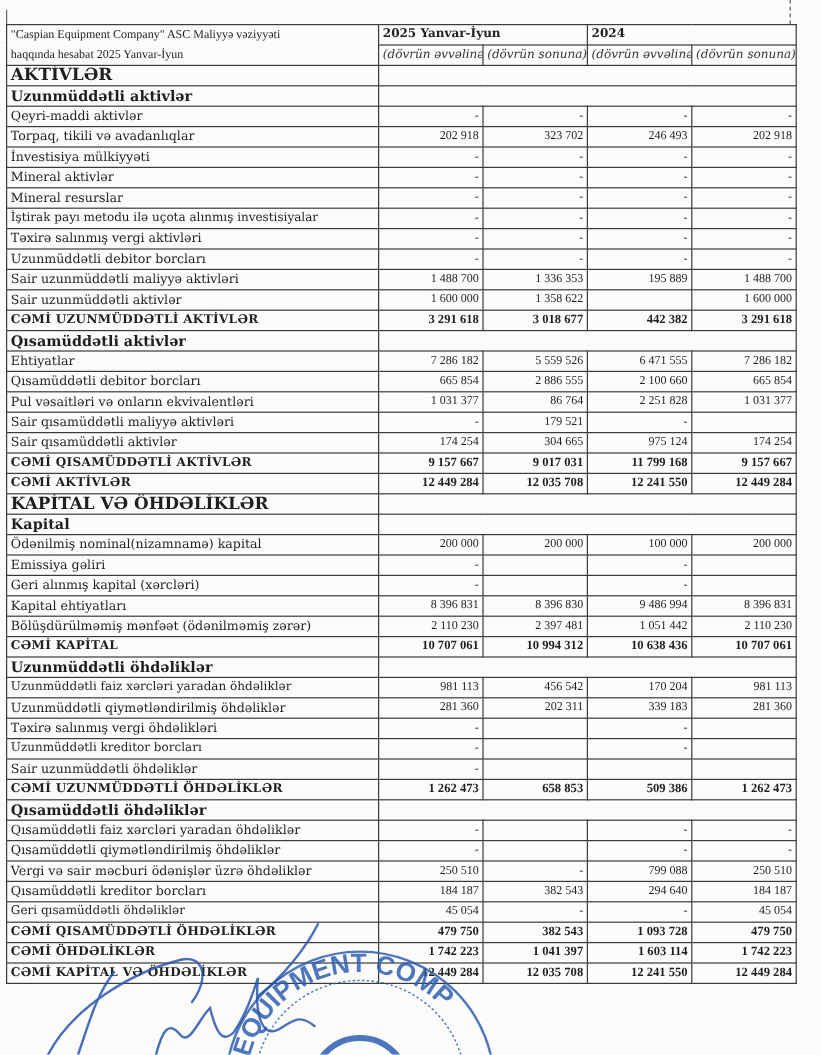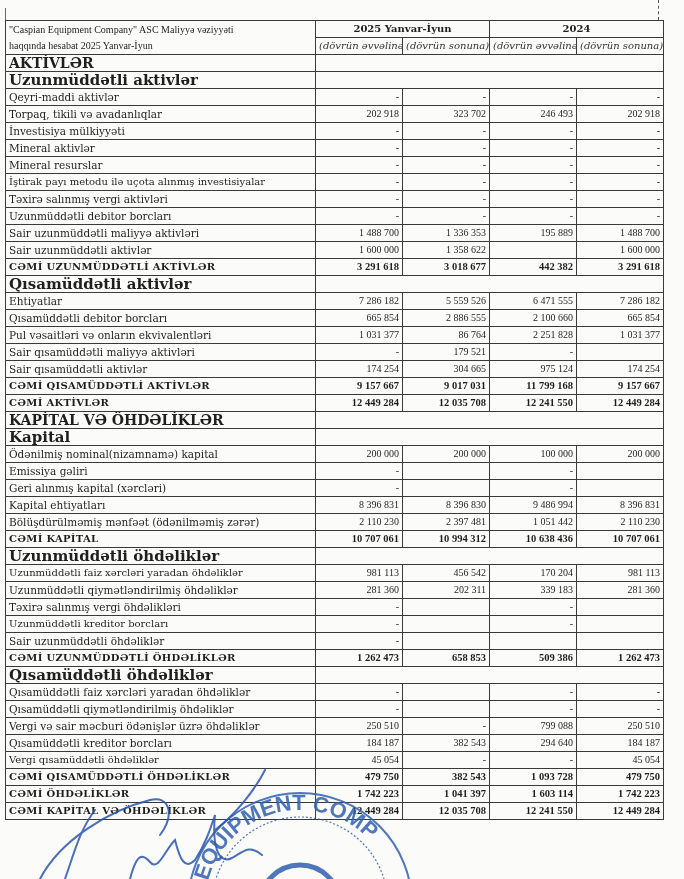--- a/index.html
+++ b/index.html
@@ -30,25 +30,25 @@
     overflow: hidden;
     vertical-align: bottom;
   }
   col.c-label { width: 310px; }
   col.c-num { width: 87px; }
   td.num { text-align: right; font-family: "Liberation Serif", serif; font-size: 11px; }
   td.hdr-title {
     font-size: 9.5px; line-height: 13px; vertical-align: middle; white-space: normal;
     font-family: "Liberation Serif", serif;
   }
-  td.hdr-year { text-align: center; font-weight: bold; font-size: 10.5px; height: 14px; line-height: 14px; }
+  td.hdr-year { text-align: left; font-weight: bold; font-size: 10.5px; height: 14px; line-height: 14px; }
   td.hdr-sub { text-align: center; font-style: italic; font-size: 7.5px; height: 26px; color: #333; vertical-align: middle; }
   tr.section td.label { font-weight: bold; font-size: 14px; }
   tr.section td.fill { }
-  tr.subsection td.label { font-weight: bold; font-size: 15px; }
+  tr.subsection td.label { font-weight: bold; font-size: 12px; }
   tr.total td.label { font-weight: bold; font-size: 10px; letter-spacing: 0.3px; }
   tr.total td.num { font-weight: bold; font-size: 10.5px; }
   tr.item td.label { font-size: 10.5px; }
   tr.small td.label { font-size: 10px; }
 
   
   .overlay { position: absolute; left: 0; top: 0; width: 684px; height: 879px; pointer-events: none; }
 </style>
 </head>
 <body>
@@ -341,21 +341,21 @@
         <td class="num">250 510</td>
       </tr>
       <tr class="item">
         <td class="label">Qısamüddətli kreditor borcları</td>
         <td class="num">184 187</td>
         <td class="num">382 543</td>
         <td class="num">294 640</td>
         <td class="num">184 187</td>
       </tr>
       <tr class="small">
-        <td class="label">Vergi qısamüddətli öhdəliklər</td>
+        <td class="label">Geri qısamüddətli öhdəliklər</td>
         <td class="num">45 054</td>
         <td class="num">-</td>
         <td class="num">-</td>
         <td class="num">45 054</td>
       </tr>
       <tr class="total">
         <td class="label">CƏMİ QISAMÜDDƏTLİ ÖHDƏLİKLƏR</td>
         <td class="num">479 750</td>
         <td class="num">382 543</td>
         <td class="num">1 093 728</td>

